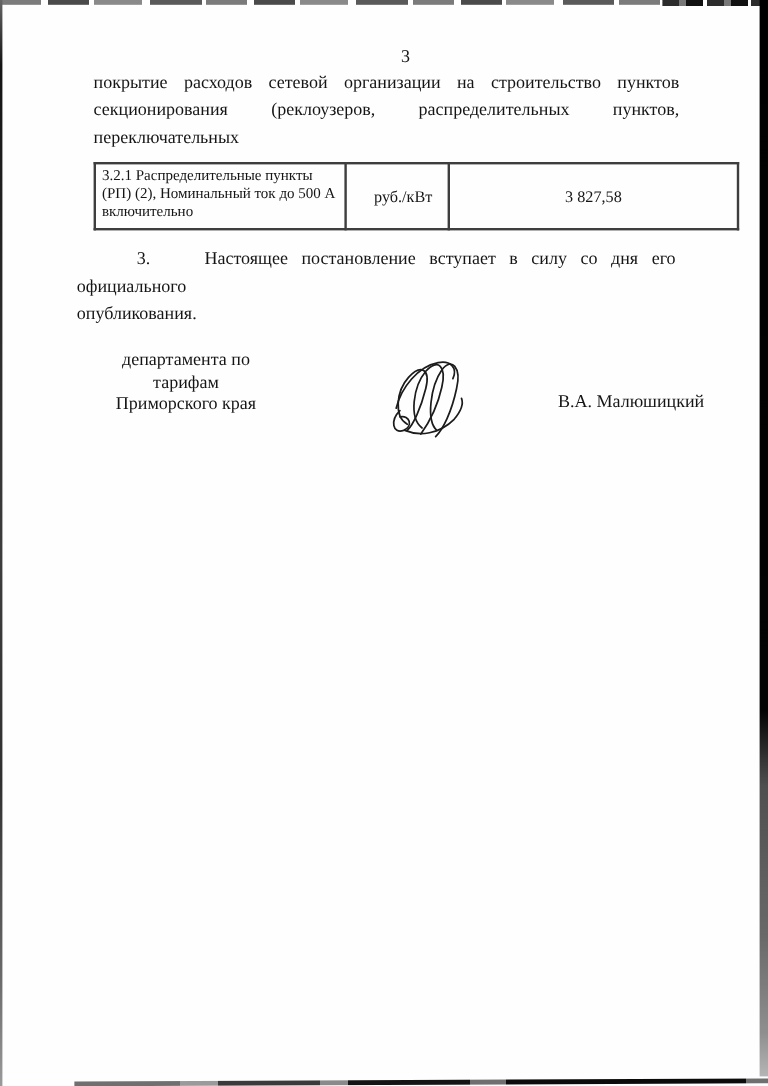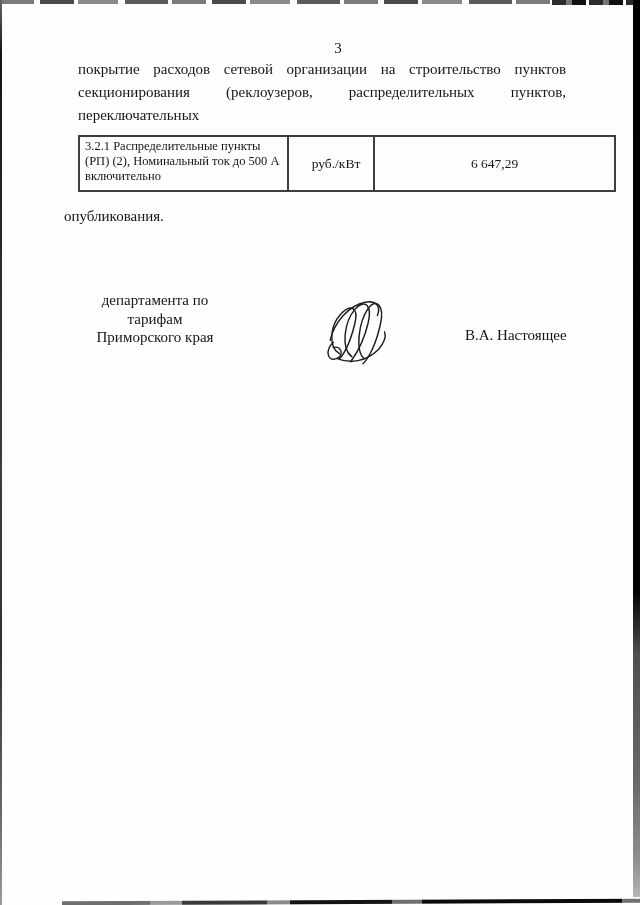--- a/index.html
+++ b/index.html
@@ -94,38 +94,39 @@
   <div class="para-intro">
     <div class="jline">покрытие расходов сетевой организации на строительство пунктов</div>
     <div class="jline">секционирования (реклоузеров, распределительных пунктов, переключательных</div>
   </div>
 
   <table class="tariff">
     <tbody>
         <tr>
       <td class="c1">3.2.1 Распределительные пункты (РП) (2), Номинальный ток до 500 А включительно</td>
       <td class="c2">руб./кВт</td>
-      <td class="c3">6 647,29</td>
+      <td class="c3">3 827,58</td>
     </tr>
   </tbody>
     </table>
 
   <div class="para-closing">
+    <div class="jline indent">3.&nbsp;&nbsp;&nbsp; Настоящее постановление вступает в силу со дня его официального</div>
     <div class="lline">опубликования.</div>
   </div>
 
   <div class="sig-position">
     <div>департамента по тарифам</div>
     <div>Приморского края</div>
   </div>
 
   <svg class="signature-svg" viewBox="0 0 74 74" fill="none" stroke="#1c1c1c" stroke-width="1.4" stroke-linecap="round">
     <path d="M6,44 C10,27 24,10 40,7 C50,5 56,11 52,20"></path>
     <path d="M15,57 C4,51 6,30 16,19 C26,8 34,12 30,28 C26,44 20,57 15,62"></path>
     <path d="M27,60 C16,52 20,26 30,14 C40,3 47,10 43,27 C39,45 31,58 26,65"></path>
     <path d="M39,62 C30,54 34,26 43,13 C51,2 59,11 55,28 C51,47 44,61 38,67"></path>
     <path d="M9,46 C1,54 3,65 12,62 C20,59 17,49 9,51"></path>
     <path d="M13,62 C25,67 41,65 53,53 C58,47 61,41 59,36"></path>
   </svg>
 
-  <div class="sig-name">В.А. Настоящее</div>
+  <div class="sig-name">В.А. Малюшицкий</div>
 
 </div>
 
 </body></html>

